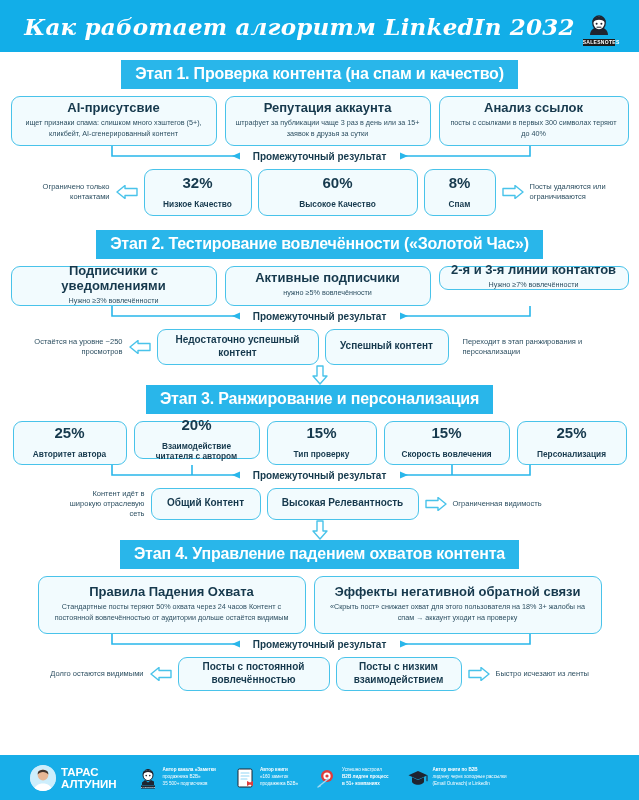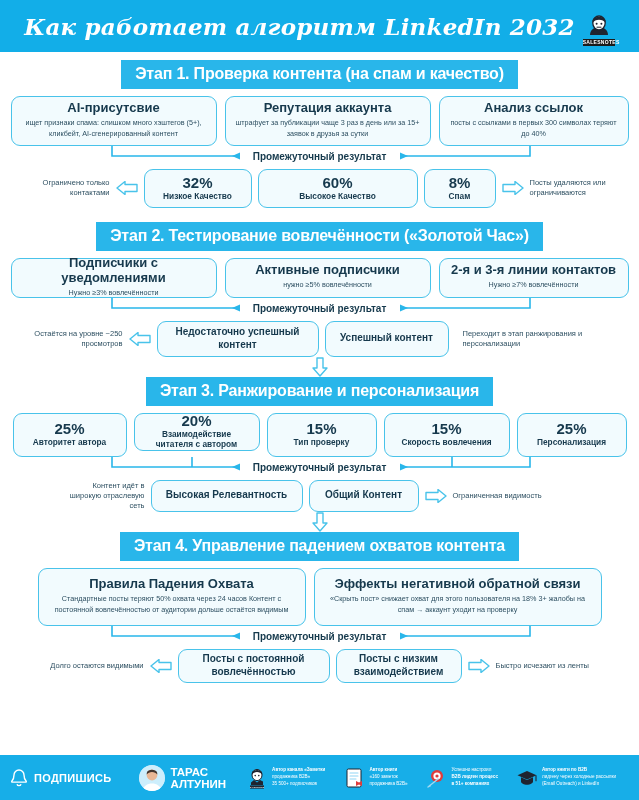--- a/index.html
+++ b/index.html
@@ -147,20 +147,21 @@
   .pct-card {
     border: 1.4px solid #49c3ea;
     border-radius: 9px;
     background: #f2fbfe;
     text-align: center;
     padding: 5px 13px;
     min-height: 38px;
     display: flex;
     flex-direction: column;
     justify-content: center;
+    gap: 8px;
   }
   .pct-num {
     font-size: 15px;
     font-weight: bold;
     color: #16394d;
     line-height: 1.05;
   }
   .pct-label {
     font-size: 8.3px;
     font-weight: bold;
@@ -325,21 +326,21 @@
 
   <div class="row">
     <div class="card" style="width:206px;height:40px">
       <div class="card-title">Подписчики с уведомлениями</div>
       <div class="card-sub">Нужно ≥3% вовлечённости</div>
     </div>
     <div class="card" style="width:206px;height:40px">
       <div class="card-title">Активные подписчики</div>
       <div class="card-sub">нужно ≥5% вовлечённости</div>
     </div>
-    <div class="card" style="width:190px;height:40px">
+    <div class="card" style="width:190px;height:24px">
       <div class="card-title">2-я и 3-я линии контактов</div>
       <div class="card-sub">Нужно ≥7% вовлечённости</div>
     </div>
   </div>
 
   <div class="connector">
     <svg width="639" height="22" viewBox="0 0 639 22">
       <path d="M112 0 v10 h125" fill="none" stroke="#29b6ea" stroke-width="1.6"></path>
       <path d="M232 10 l8 -3.5 v7 z" fill="#29b6ea"></path>
       <path d="M530 0 v10 h-125" fill="none" stroke="#29b6ea" stroke-width="1.6"></path>
@@ -409,25 +410,25 @@
       <path d="M400 10 l8 -3.5 v7 z" fill="#29b6ea" transform="rotate(180 404 10)"></path>
     </svg>
   </div>
   <div class="mid-result" style="margin-top:-20px">
     <span>Промежуточный результат</span>
   </div>
 
   <div style="height:4px"></div>
   <div class="outcome-row">
     <div class="side-note left" style="width:78px">Контент идёт в широкую отраслевую сеть</div>
+    <div class="outcome-card" style="width:110px;height:32px">
+      <span>Общий Контент</span>
+    </div>
     <div class="outcome-card" style="width:152px;height:32px">
       <span>Высокая Релевантность</span>
-    </div>
-    <div class="outcome-card" style="width:110px;height:32px">
-      <span>Общий Контент</span>
     </div>
     <svg class="arrow" viewBox="0 0 22 14">
       <path d="M1 3.5 H13 V0.5 L21 7 L13 13.5 V10.5 H1 Z" fill="none" stroke="#49c3ea" stroke-width="1.4" stroke-linejoin="round"></path>
     </svg>
     <div class="side-note right" style="width:120px">Ограниченная видимость</div>
   </div>
 
   <div class="down-arrow">
     <svg width="16" height="20" viewBox="0 0 16 20">
       <path d="M5 1 V11 H1 L8 19 L15 11 H11 V1 Z" fill="none" stroke="#49c3ea" stroke-width="1.4" stroke-linejoin="round"></path>
@@ -477,27 +478,20 @@
     <svg class="arrow" viewBox="0 0 22 14">
       <path d="M1 3.5 H13 V0.5 L21 7 L13 13.5 V10.5 H1 Z" fill="none" stroke="#49c3ea" stroke-width="1.4" stroke-linejoin="round"></path>
     </svg>
     <div class="side-note right" style="width:104px">Быстро исчезают из ленты</div>
   </div>
 
 </div>
 
 <div class="footer">
 
-  <div class="f-sub">
-    <svg width="22" height="22" viewBox="0 0 22 22">
-      <path d="M11 3a5 5 0 0 0-5 5c0 4-1.6 5.5-2.2 6.2-.3.4 0 .9.5.9h13.4c.5 0 .8-.5.5-.9C17.6 13.5 16 12 16 8a5 5 0 0 0-5-5z" fill="none" stroke="#ffffff" stroke-width="1.4"></path>
-      <path d="M9 17.2a2.1 2.1 0 0 0 4 0" fill="none" stroke="#ffffff" stroke-width="1.4"></path>
-    </svg>
-    <span class="f-sub-text">ПОДПИШИСЬ</span>
-  </div>
 
   <div class="f-person" style="margin-left:22px">
     <svg class="f-avatar" viewBox="0 0 26 26">
       <circle cx="13" cy="13" r="13" fill="#cdeefc"></circle>
       <circle cx="13" cy="10" r="5.4" fill="#e8b795"></circle>
       <path d="M7.9 7.4c1-3.4 9-3.4 10.2 0 .2.7.2 1.5.1 2.1-1-1.8-3-2.6-5.2-2.6s-4.2.8-5.2 2.6c-.1-.6-.1-1.4.1-2.1z" fill="#41352e"></path>
       <path d="M3.5 26c.7-5 4.8-7.6 9.5-7.6S21.8 21 22.5 26z" fill="#ffffff"></path>
     </svg>
     <div>
       <div class="f-person-name">ТАРАС</div>

